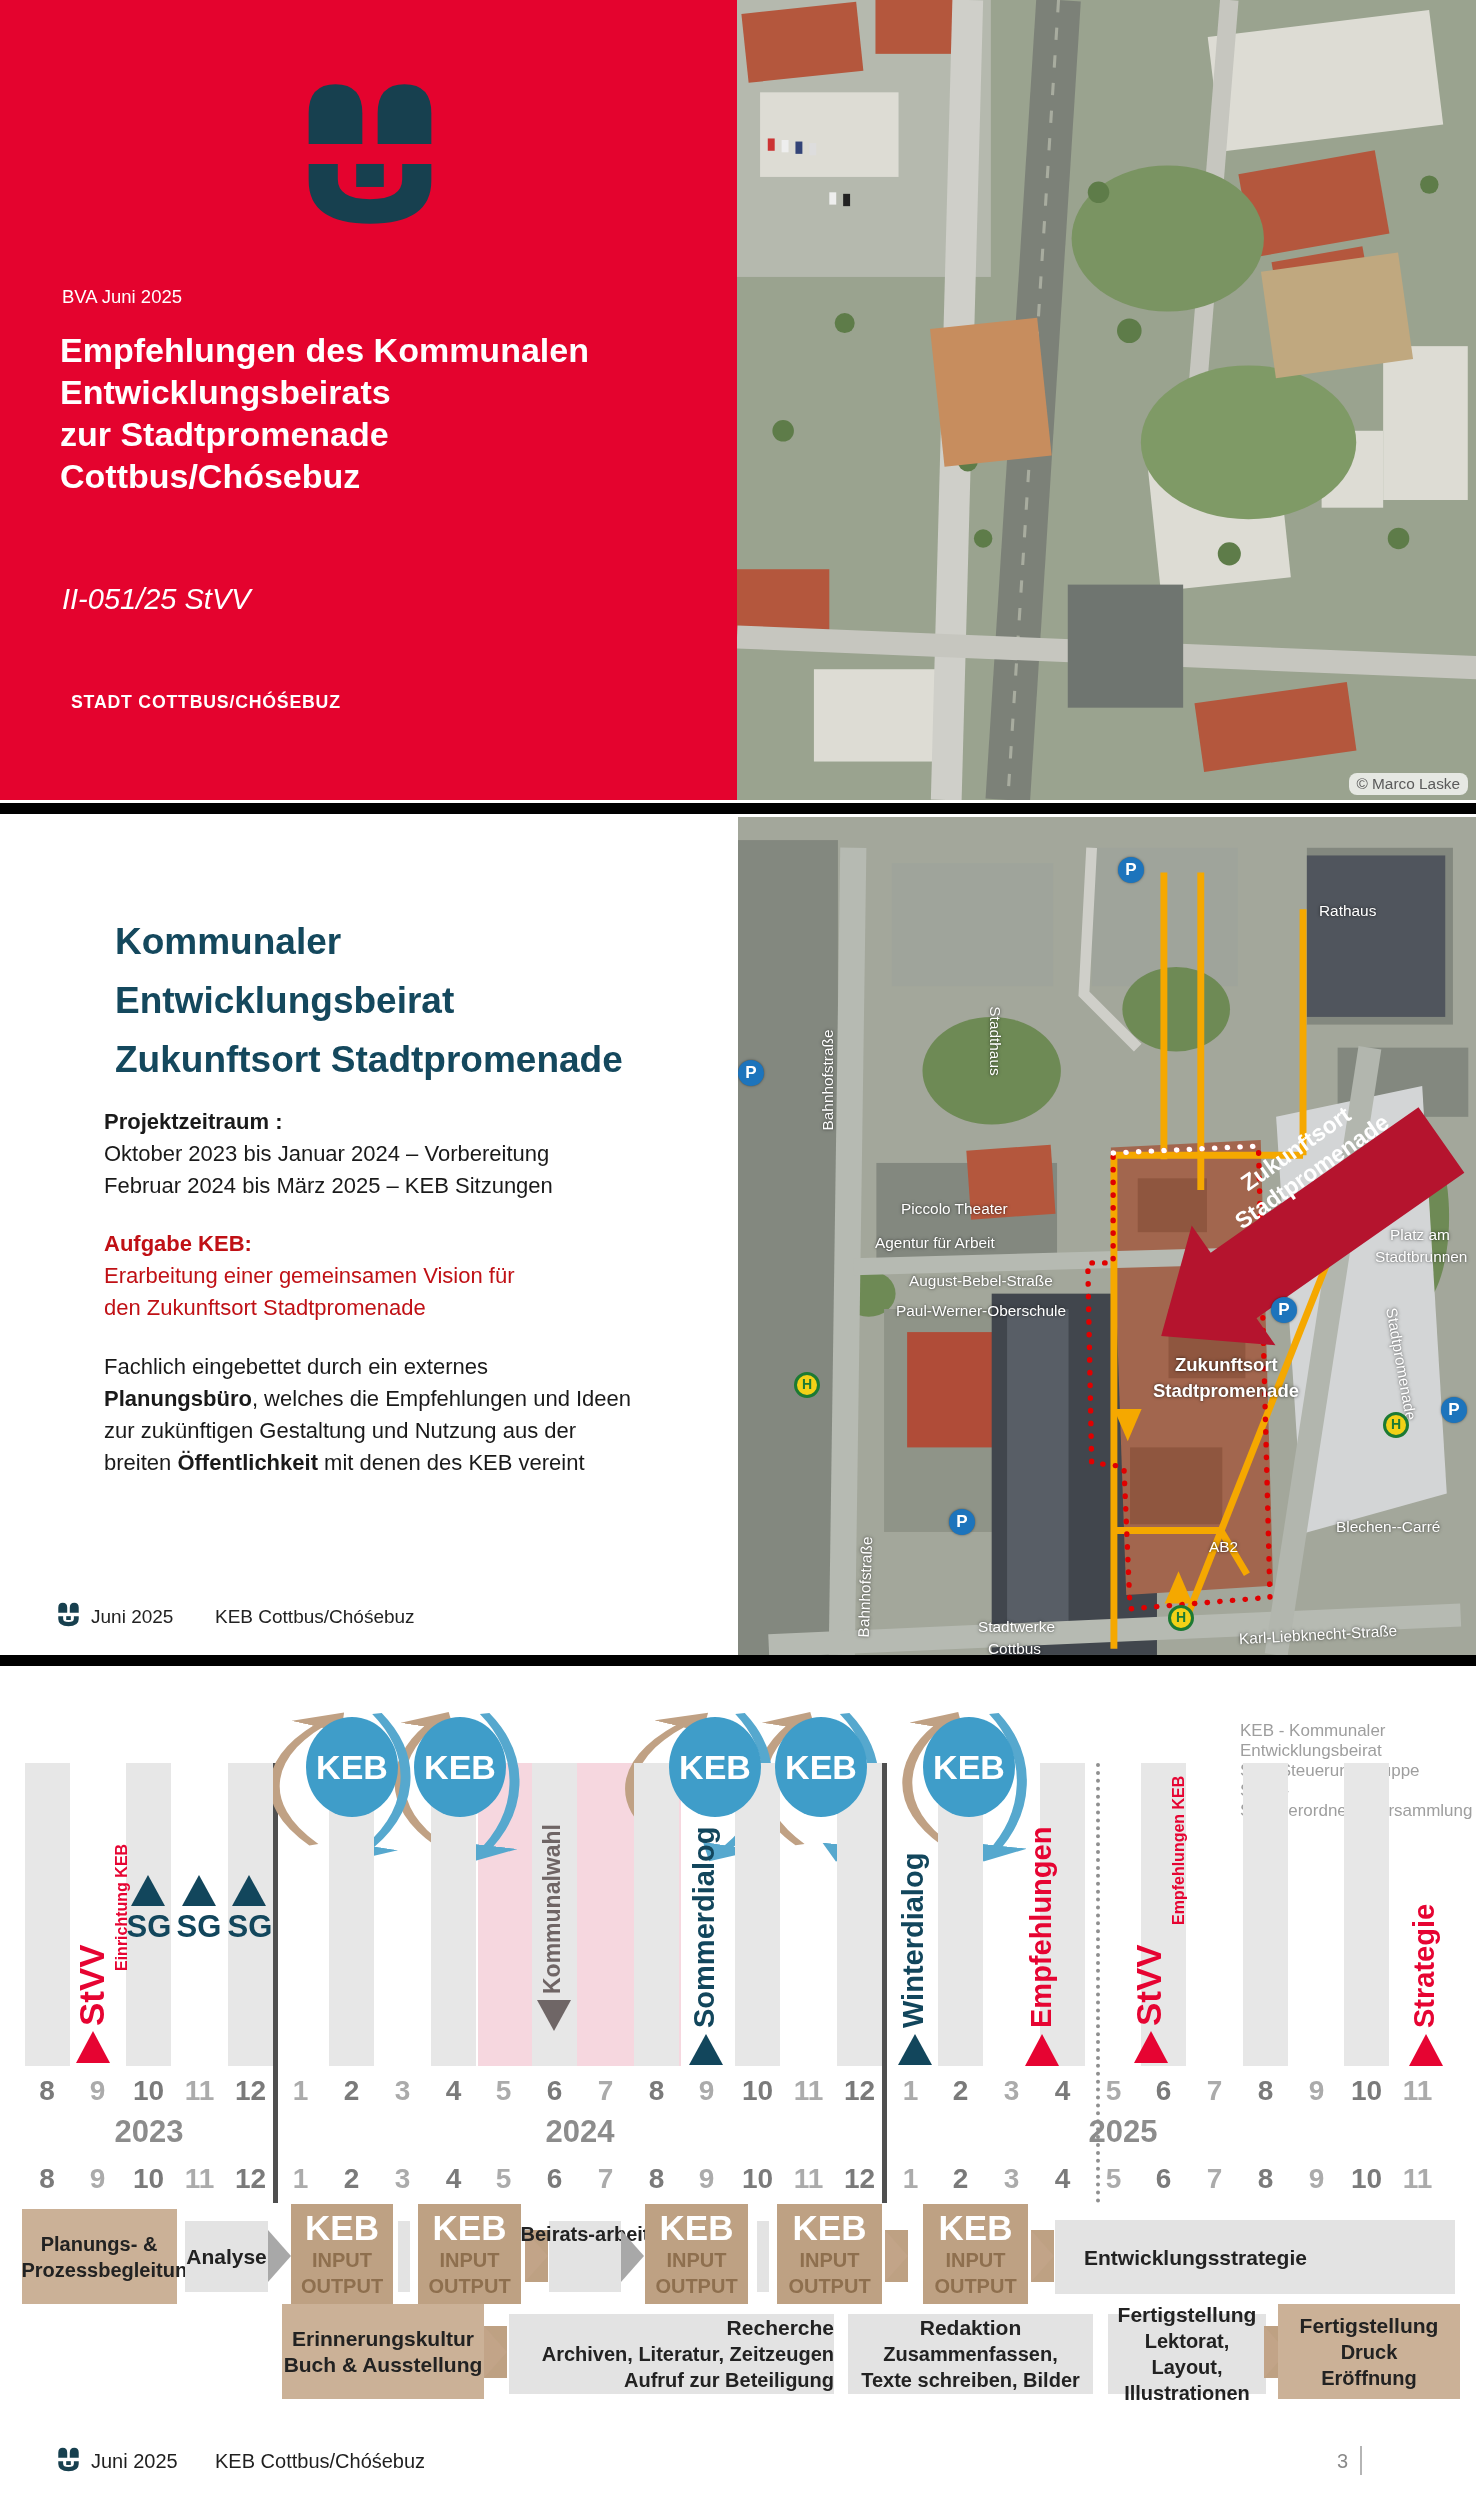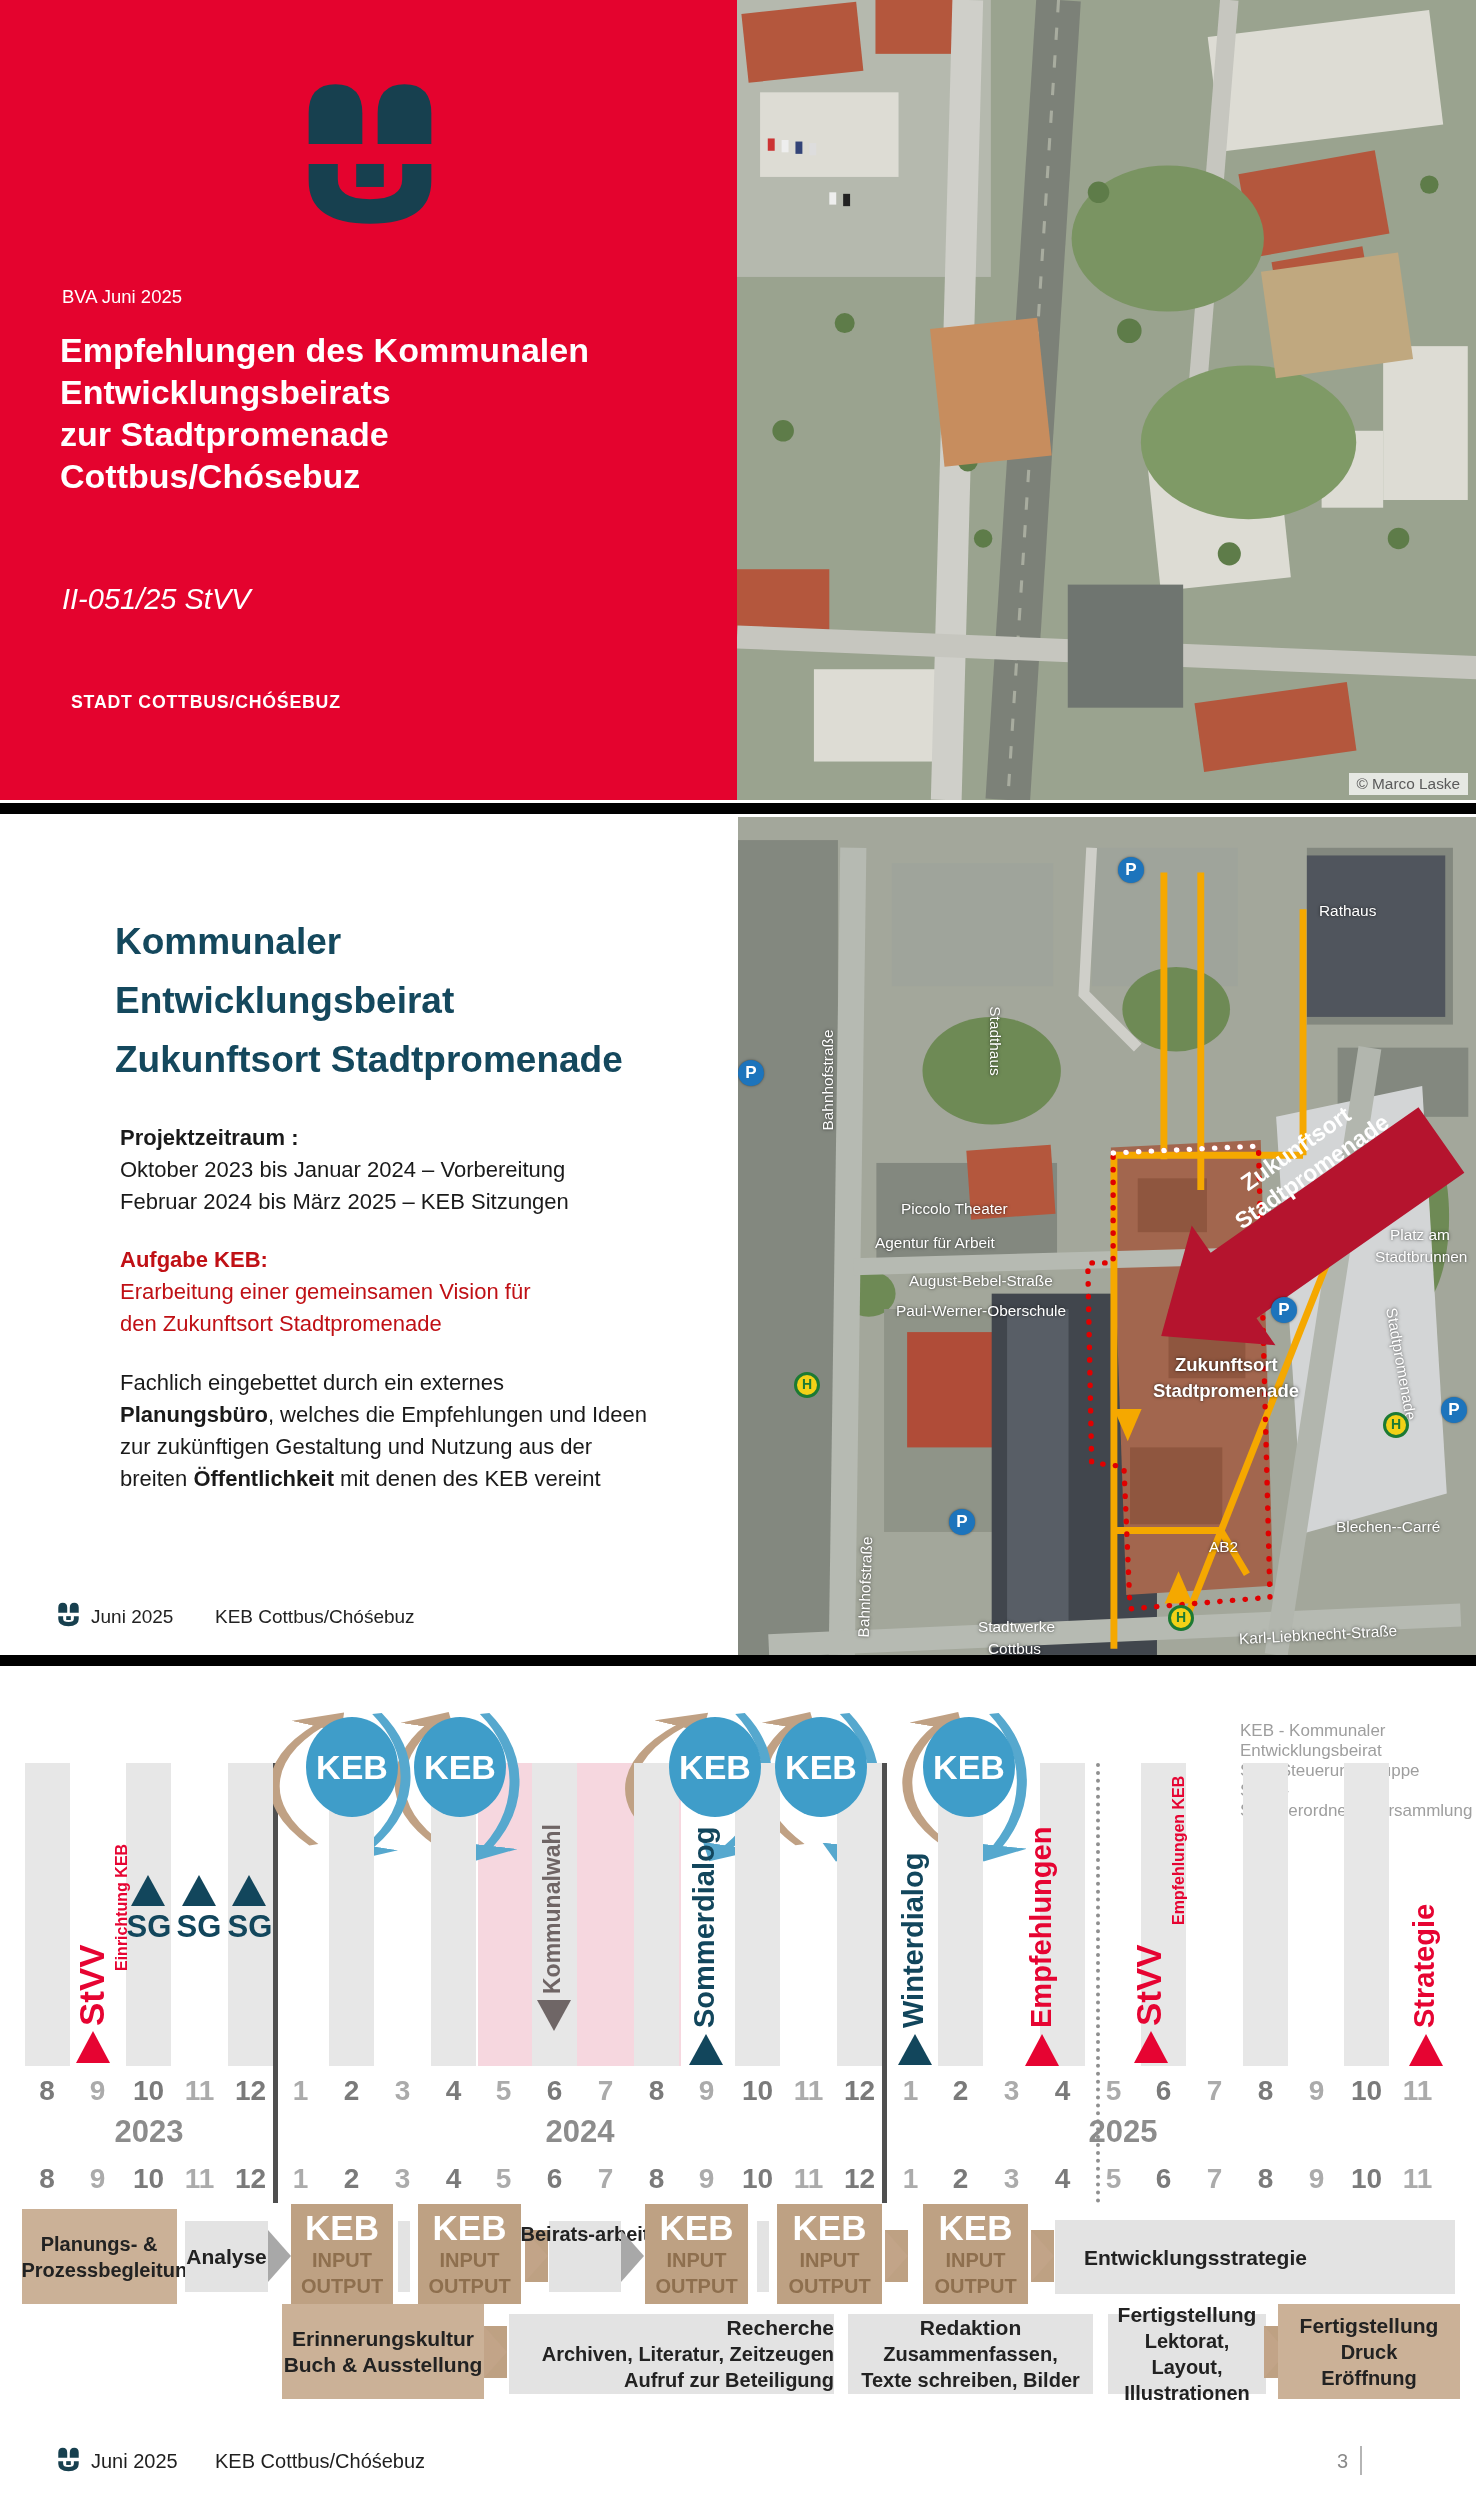--- a/index.html
+++ b/index.html
@@ -8,25 +8,25 @@
   .abs{position:absolute;}
   .rot{transform:rotate(-90deg);transform-origin:0 100%;white-space:nowrap;}
   
   #red-panel{left:0;top:0;width:737px;height:800px;background:#e4032e;}
   .s1-kicker{left:62px;top:286px;color:#fff;font-size:18.5px;}
   .s1-title{left:60px;top:329px;color:#fff;font-size:34px;font-weight:bold;line-height:42px;}
   .s1-ref{left:62px;top:583px;color:#fff;font-size:29px;font-style:italic;}
   .s1-brand{left:71px;top:692px;color:#fff;font-size:17.7px;font-weight:bold;letter-spacing:0.8px;}
   #photo{left:737px;top:0;width:740px;height:800px;overflow:hidden;}
   .credit-badge{right:9.2px;bottom:4.6px;background:rgba(255,255,255,.75);color:#5a5a5a;
-                font-size:15.4px;padding:2.3px 7.7px;}
+                font-size:15.4px;padding:2.3px 7.7px;border-radius:8px;}
   .black-bar{left:0;width:1477px;height:10.8px;background:#000;}
   
   .s2-heading{left:115px;top:912px;color:#14485d;font-size:37px;font-weight:bold;line-height:59px;}
-  .s2-block{left:120px;font-size:22px;line-height:32px;color:#1a1a1a;margin-top:16px;}
+  .s2-block{left:104px;font-size:22px;line-height:32px;color:#1a1a1a;}
   .s2-bold{font-weight:bold;}
   .s2-red{color:#c01015;}
   .s2-footer{font-size:19px;color:#222;}
   #map{left:738px;top:817px;width:738px;height:838px;overflow:hidden;background:#a8aca0;}
   .map-label{color:#fff;font-size:15.4px;white-space:nowrap;text-shadow:0 0 3.1px rgba(0,0,0,.75);}
   .map-label.big{font-weight:bold;font-size:18.5px;}
   .map-credit{color:#4c1d95;font-size:15.4px;background:rgba(255,255,255,.55);padding:0.8px 4.6px;white-space:nowrap;margin-top:37px;}
   .p-icon{width:26px;height:26px;border-radius:50%;background:#1d74bc;color:#fff;font-weight:bold;
           font-size:17px;text-align:center;line-height:26px;box-shadow:0 0 2.3px rgba(0,0,0,.5);}
   .h-icon{width:26px;height:26px;border-radius:50%;background:#f2d117;border:3.8px solid #1c7a33;

